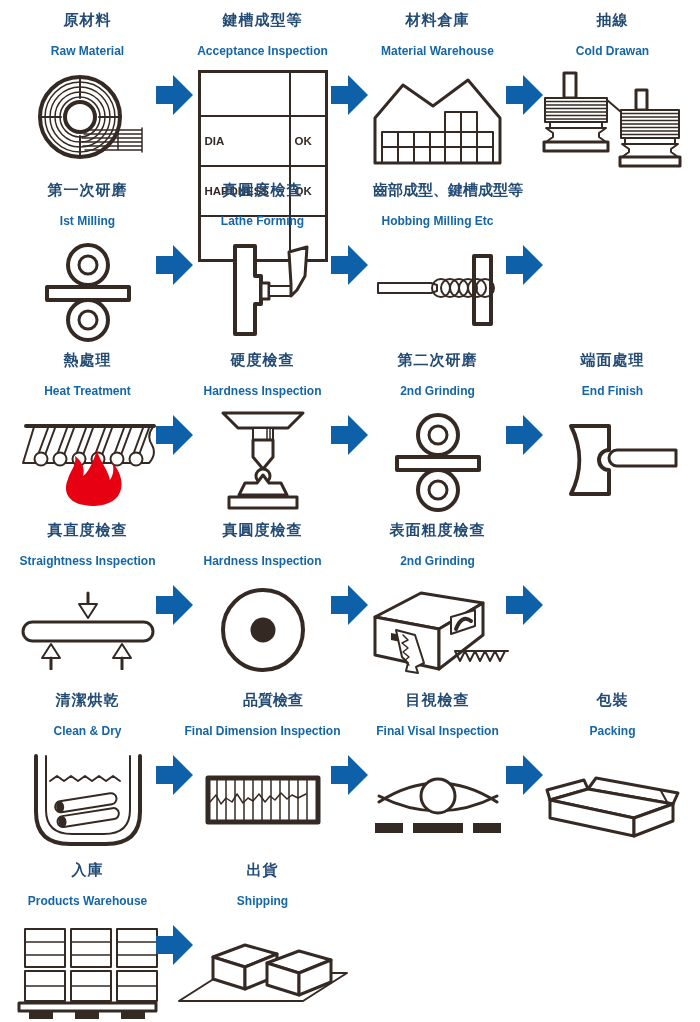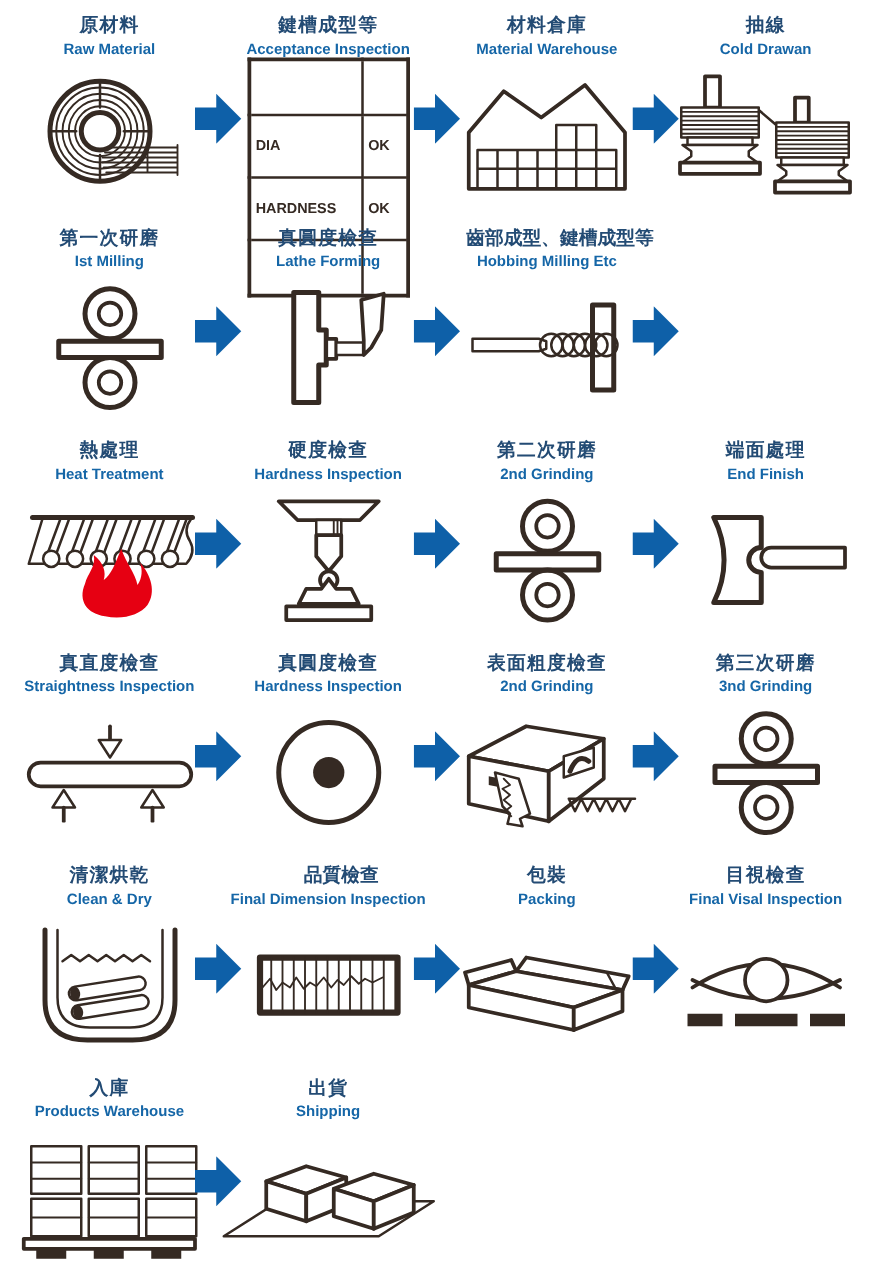--- a/index.html
+++ b/index.html
@@ -1,20 +1,20 @@
 <!DOCTYPE html>
 <html style="--title-zh: #234b74; --title-en: #1566a7; --arrow: #0e60a8; --ink: #352a23; --flame: #e60012;"><head>
 <meta charset="utf-8">
 <style>
   html,body{margin:0;padding:0;background:#fff;}
   #page{position:relative;width:700px;height:1022px;background:#fff;overflow:hidden;
         font-family:"Liberation Sans","DejaVu Sans",sans-serif;}
   .row{position:relative;height:170px;display:flex;}
   .row:last-child{height:172px;}
-  .cell{width:175px;display:flex;flex-direction:column;align-items:center;}
+  .cell{width:175px;display:flex;flex-direction:column;align-items:center;gap:12px;}
   .zh{margin-top:11px;font-size:15px;font-weight:bold;letter-spacing:1px;white-space:nowrap;
       color:var(--title-zh,#234b74);}
   .cell.longtitle .zh{letter-spacing:0;padding-left:21px;}
   .en{margin-top:2px;font-size:12px;font-weight:bold;white-space:nowrap;
       color:var(--title-en,#1566a7);}
   .iconbox{flex:1;width:100%;display:flex;align-items:center;justify-content:center;overflow:visible;}
   .arrow{position:absolute;top:75px;width:38px;height:40px;}
   .arrowfill{fill:var(--arrow,#0e60a8);}
   
   .s{fill:none;stroke:var(--ink,#352a23);stroke-width:3;stroke-linecap:round;stroke-linejoin:round;}
@@ -295,33 +295,20 @@
           <path class="sw" d="M76,48L120,22V54L76,88Z"></path>
           <path class="sw t2" d="M88,36L112,29V45L88,53Z"></path>
           <path class="s t4" d="M93,48Q99,33 108,40"></path>
           <path class="f" d="M28,52L48,56V63L28,59Z"></path>
           <path class="sw t2" d="M33,49L52,54L61,82L53,86L55,92L43,90L45,82L39,76Z"></path>
           <path class="s t15" d="M40,54l5,5 -6,3 6,5 -5,4 6,5 -5,4 5,4"></path>
           <path class="s t2" d="M92,70H145 M92,70l5,10 5,-10 5,10 5,-10 5,10 5,-10 5,10 5,-10 5,10 5,-10"></path>
         </svg>
       </div>
     </div>
-    <div class="cell">
-      <div class="zh">第三次研磨</div>
-      <div class="en">3nd Grinding</div>
-      <div class="iconbox">
-        <svg width="88" height="105" viewBox="0 0 88 105">
-          <circle class="s t4" cx="44" cy="25" r="20"></circle>
-            <circle class="s" cx="44" cy="25" r="9"></circle>
-          <rect class="sw t4" x="3" y="47" width="82" height="13"></rect>
-          <circle class="s t4" cx="44" cy="80" r="20"></circle>
-            <circle class="s" cx="44" cy="80" r="9"></circle>
-        </svg>
-      </div>
-    </div>
     <div class="arrow" style="left:156px">
       <svg width="38" height="40" viewBox="0 0 38 40">
           <polygon class="arrowfill" points="0,11 17,11 17,0 37,20 17,40 17,29 0,29"></polygon>
         </svg>
     </div>
     <div class="arrow" style="left:331px">
       <svg width="38" height="40" viewBox="0 0 38 40">
           <polygon class="arrowfill" points="0,11 17,11 17,0 37,20 17,40 17,29 0,29"></polygon>
         </svg>
     </div>
@@ -355,44 +342,44 @@
       <div class="en">Final Dimension Inspection</div>
       <div class="iconbox">
         <svg width="118" height="52" viewBox="0 0 118 52">
           <rect class="sw t5" x="4" y="4" width="110" height="44"></rect>
           <path class="s t15" d="M13,4V48 M22,4V48 M31,4V48 M40,4V48 M49,4V48 M58,4V48 M67,4V48 M76,4V48 M85,4V48 M94,4V48 M103,4V48"></path>
           <path class="s t15" d="M6,28l6,-7 5,9 5,-6 6,4 5,-8 6,9 5,-5 5,3 6,-7 6,8 5,-6 5,4 6,-7 6,6 5,-4 6,3 8,-4"></path>
         </svg>
       </div>
     </div>
     <div class="cell">
+      <div class="zh">目視檢查</div>
+      <div class="en">Final Visal Inspection</div>
+      <div class="iconbox">
+        <svg width="130" height="74" viewBox="0 0 130 74">
+          <path class="s" d="M6,39Q65,1 124,39"></path>
+          <path class="s" d="M6,33Q65,63 124,33"></path>
+          <circle class="sw" cx="65" cy="33" r="17"></circle>
+          <rect class="f" x="2" y="60" width="28" height="10"></rect>
+          <rect class="f" x="40" y="60" width="50" height="10"></rect>
+          <rect class="f" x="100" y="60" width="28" height="10"></rect>
+        </svg>
+      </div>
+    </div>
+    <div class="cell">
       <div class="zh">包裝</div>
       <div class="en">Packing</div>
       <div class="iconbox">
         <svg width="138" height="76" viewBox="0 0 138 76">
           <path class="sw" d="M44,27L129,42L134,31L52,16Z"></path>
           <path class="sw" d="M6,38L44,27L40,18L3,28Z"></path>
           <path class="sw" d="M6,38L44,27L129,42L90,56Z"></path>
           <path class="sw" d="M6,38L90,56V74L6,56Z"></path>
           <path class="sw" d="M90,56L129,42V59L90,74Z"></path>
           <path class="s t2" d="M117,29L123,40"></path>
-        </svg>
-      </div>
-    </div>
-    <div class="cell">
-      <div class="zh">目視檢查</div>
-      <div class="en">Final Visal Inspection</div>
-      <div class="iconbox">
-        <svg width="130" height="74" viewBox="0 0 130 74">
-          <path class="s" d="M6,39Q65,1 124,39"></path>
-          <path class="s" d="M6,33Q65,63 124,33"></path>
-          <circle class="sw" cx="65" cy="33" r="17"></circle>
-          <rect class="f" x="2" y="60" width="28" height="10"></rect>
-          <rect class="f" x="40" y="60" width="50" height="10"></rect>
-          <rect class="f" x="100" y="60" width="28" height="10"></rect>
         </svg>
       </div>
     </div>
     <div class="arrow" style="left:156px">
       <svg width="38" height="40" viewBox="0 0 38 40">
           <polygon class="arrowfill" points="0,11 17,11 17,0 37,20 17,40 17,29 0,29"></polygon>
         </svg>
     </div>
     <div class="arrow" style="left:331px">
       <svg width="38" height="40" viewBox="0 0 38 40">

